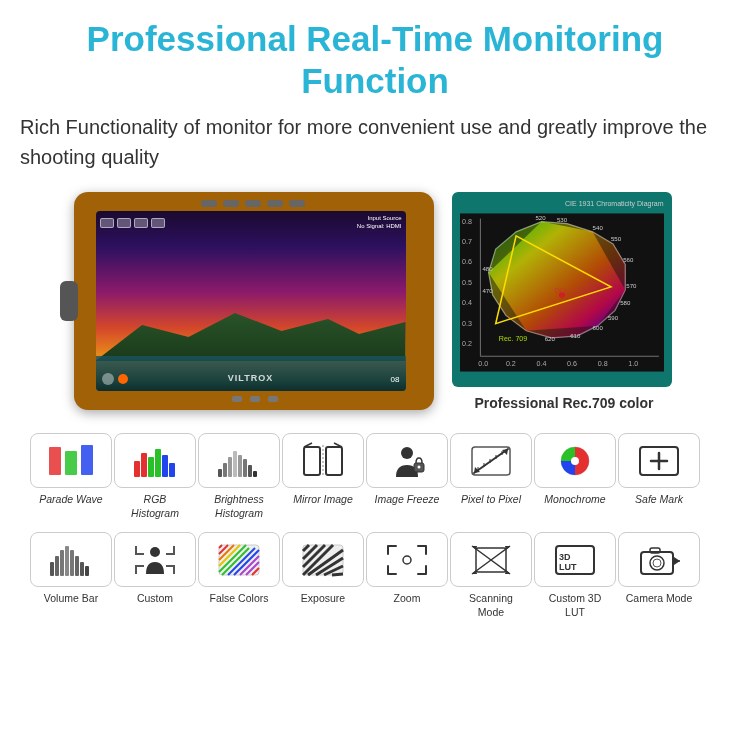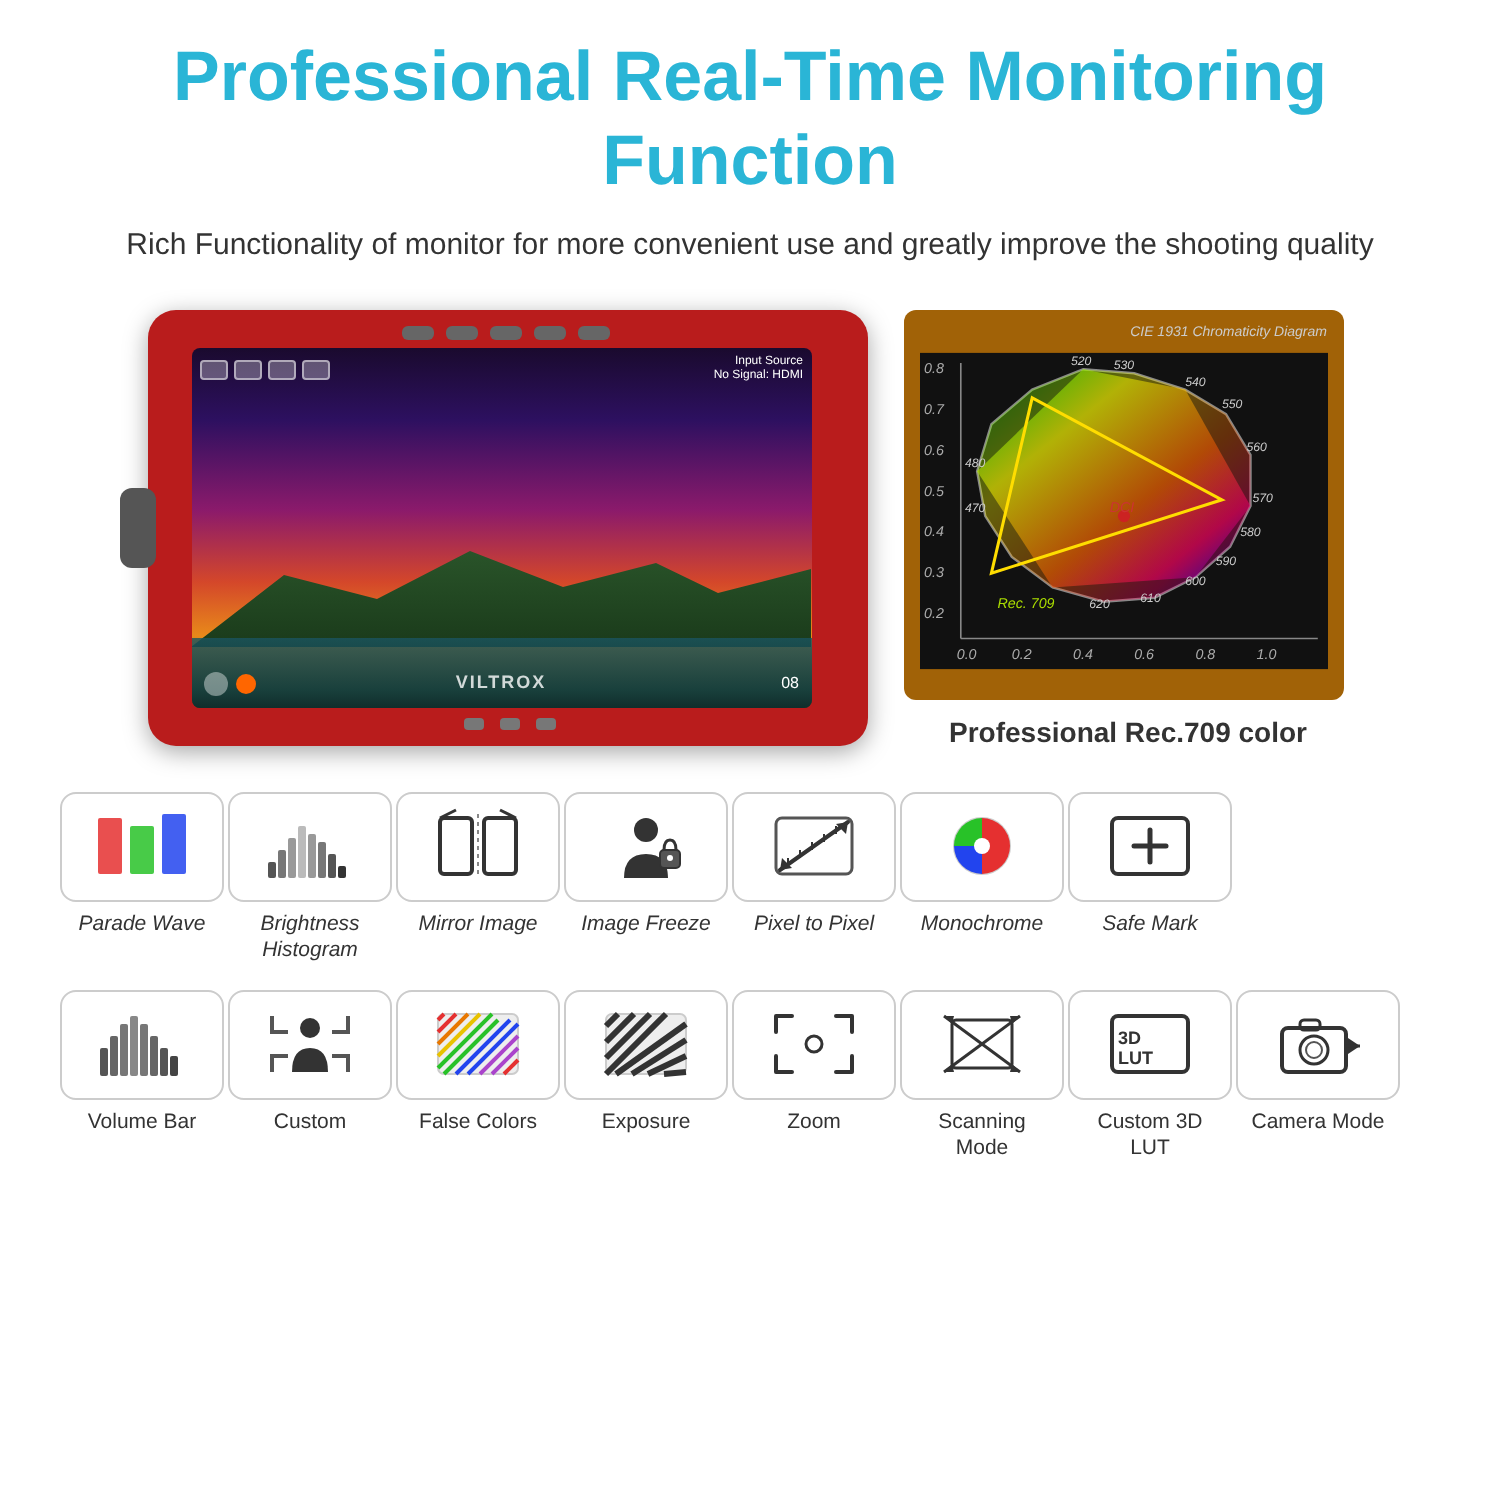--- a/index.html
+++ b/index.html
@@ -20,43 +20,42 @@
     .main-title {
       text-align: center;
       font-size: 35px;
       font-weight: bold;
       color: #2ab5d6;
       margin-bottom: 10px;
       line-height: 1.2;
     }
 
     .subtitle {
-      text-align: center;
-      font-size: 15px;
+      font-size: 20px;
       color: #333;
       margin-bottom: 20px;
       line-height: 1.5;
     }
 
     .top-section {
       display: flex;
       gap: 18px;
       align-items: flex-start;
       margin-bottom: 22px;
       justify-content: center;
     }
 
     .monitor-img-wrapper {
       width: 360px;
       flex-shrink: 0;
       position: relative;
     }
 
     .monitor-outer {
-      background: #b91c1c;
+      background: #a16207;
       border-radius: 14px;
       padding: 8px 13px 8px 22px;
       position: relative;
       box-shadow: 0 3px 12px rgba(0,0,0,0.35);
     }
 
     .monitor-left-knob {
       position: absolute;
       left: -14px;
       top: 50%;
@@ -208,27 +207,26 @@
       background: #777;
       border-radius: 2px;
     }
 
     .color-diagram-section {
       width: 225px;
       flex-shrink: 0;
     }
 
     .color-diagram-box {
-      background: #a16207;
+      background: #0f766e;
       border-radius: 6px;
       padding: 8px;
       position: relative;
       width: 220px;
       height: 195px;
-      font-style: italic;
     }
 
     .diagram-title-text {
       font-size: 7px;
       color: #ccc;
       text-align: right;
       margin-bottom: 3px;
     }
 
     .cie-chart {
@@ -424,20 +422,33 @@
       <div class="feature-icon-box">
         <svg width="46" height="36" viewBox="0 0 46 36">
           <rect x="1" y="4" width="12" height="28" fill="#e53030" opacity="0.85" rx="1"></rect>
           <rect x="17" y="8" width="12" height="24" fill="#28c228" opacity="0.85" rx="1"></rect>
           <rect x="33" y="2" width="12" height="30" fill="#2244ee" opacity="0.85" rx="1"></rect>
         </svg>
       </div>
       <span class="feature-label">Parade Wave</span>
     </div>
 
+    <div class="feature-item">
+      <div class="feature-icon-box">
+        <svg width="46" height="36" viewBox="0 0 46 36">
+          <rect x="2" y="18" width="6" height="16" fill="#e53030" rx="1"></rect>
+          <rect x="9" y="10" width="6" height="24" fill="#e53030" rx="1"></rect>
+          <rect x="16" y="14" width="6" height="20" fill="#28c228" rx="1"></rect>
+          <rect x="23" y="6" width="6" height="28" fill="#28c228" rx="1"></rect>
+          <rect x="30" y="12" width="6" height="22" fill="#2244ee" rx="1"></rect>
+          <rect x="37" y="20" width="6" height="14" fill="#2244ee" rx="1"></rect>
+        </svg>
+      </div>
+      <span class="feature-label">RGB Histogram</span>
+    </div>
 
 
     <div class="feature-item">
       <div class="feature-icon-box">
         <svg width="46" height="36" viewBox="0 0 46 36">
           <rect x="2" y="26" width="4" height="8" fill="#555" rx="1"></rect>
           <rect x="7" y="20" width="4" height="14" fill="#777" rx="1"></rect>
           <rect x="12" y="14" width="4" height="20" fill="#999" rx="1"></rect>
           <rect x="17" y="8" width="4" height="26" fill="#bbb" rx="1"></rect>
           <rect x="22" y="12" width="4" height="22" fill="#999" rx="1"></rect>

